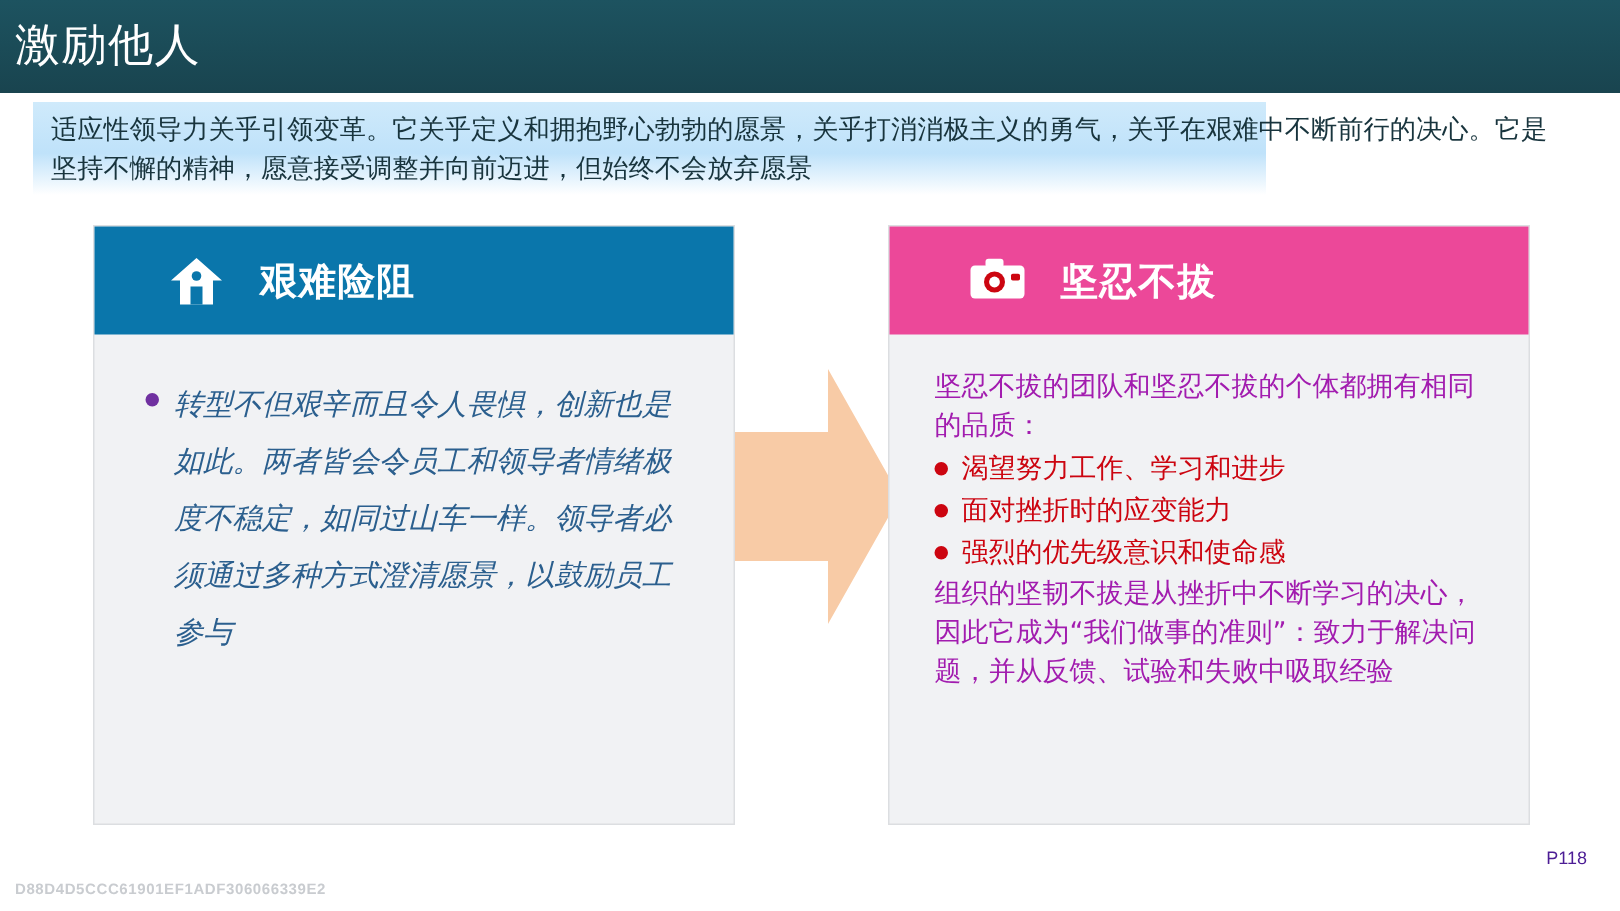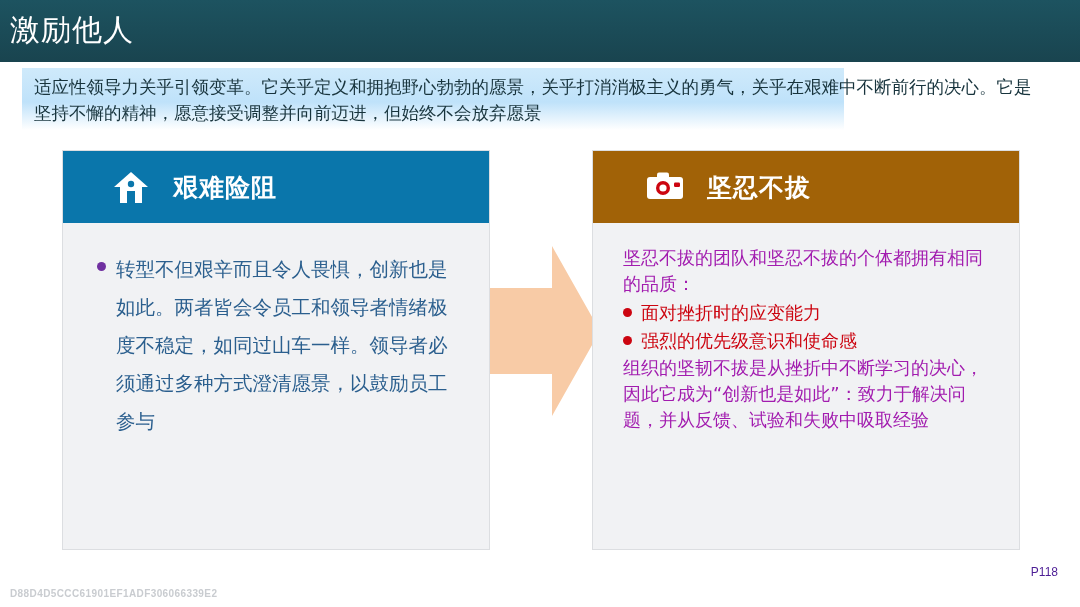--- a/index.html
+++ b/index.html
@@ -81,21 +81,21 @@
     left: 0;
     top: 0;
     width: 100%;
     height: 72px;
     display: flex;
     align-items: center;
     box-sizing: border-box;
     padding-left: 52px;
   }
   .header-blue { background: #0a76ab; padding-left: 48px; }
-  .header-red  { background: #a16207; }
+  .header-red  { background: #ec4899; }
   .card-header .hdr-icon {
     width: 40px;
     height: 40px;
     margin-right: 22px;
     flex: none;
     display: flex;
     align-items: center;
     justify-content: center;
   }
   .card-header .hdr-title {
@@ -108,20 +108,21 @@
   .card-body {
     position: absolute;
     left: 0;
     top: 72px;
     width: 100%;
     box-sizing: border-box;
   }
   
   .left-body {
     padding: 28px 30px 0 34px;
+    font-style: italic;
   }
   .bullet-row {
     display: flex;
     align-items: flex-start;
   }
   .dot-purple {
     width: 9px;
     height: 9px;
     border-radius: 50%;
     background: #7030a0;
@@ -244,27 +245,31 @@
           <rect x="29" y="15.5" width="6" height="4.5" rx="1.2" fill="#cc0510"></rect>
         </svg>
       </span>
       <span class="hdr-title">坚忍不拔</span>
     </div>
     <div class="card-body right-body">
       <div class="red-text">坚忍不拔的团队和坚忍不拔的个体都拥有相同的品质：</div>
       <ul class="red-list">
         <li>
           <span class="dot-red"></span>
+          <span>渴望努力工作、学习和进步</span>
+        </li>
+        <li>
+          <span class="dot-red"></span>
           <span>面对挫折时的应变能力</span>
         </li>
         <li>
           <span class="dot-red"></span>
           <span>强烈的优先级意识和使命感</span>
         </li>
       </ul>
-      <div class="red-text">组织的坚韧不拔是从挫折中不断学习的决心，因此它成为“创新也是如此”：致力于解决问题，并从反馈、试验和失败中吸取经验</div>
+      <div class="red-text">组织的坚韧不拔是从挫折中不断学习的决心，因此它成为“我们做事的准则”：致力于解决问题，并从反馈、试验和失败中吸取经验</div>
     </div>
   </div>
 
   <div class="footer-code">D88D4D5CCC61901EF1ADF306066339E2</div>
   <div class="footer-page">P118</div>
 
 </div>
 
 </body></html>

